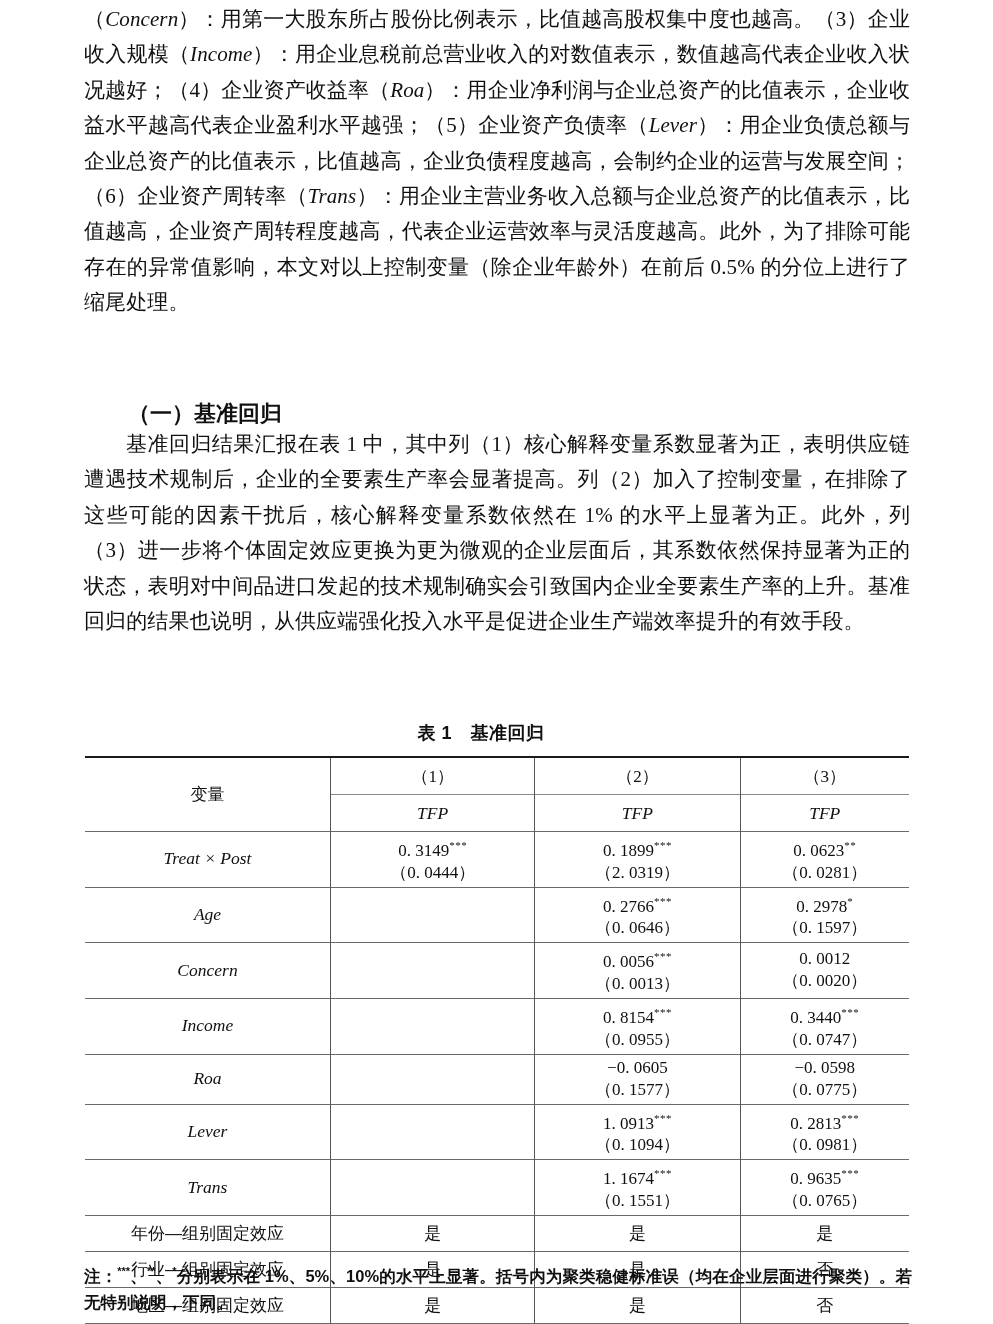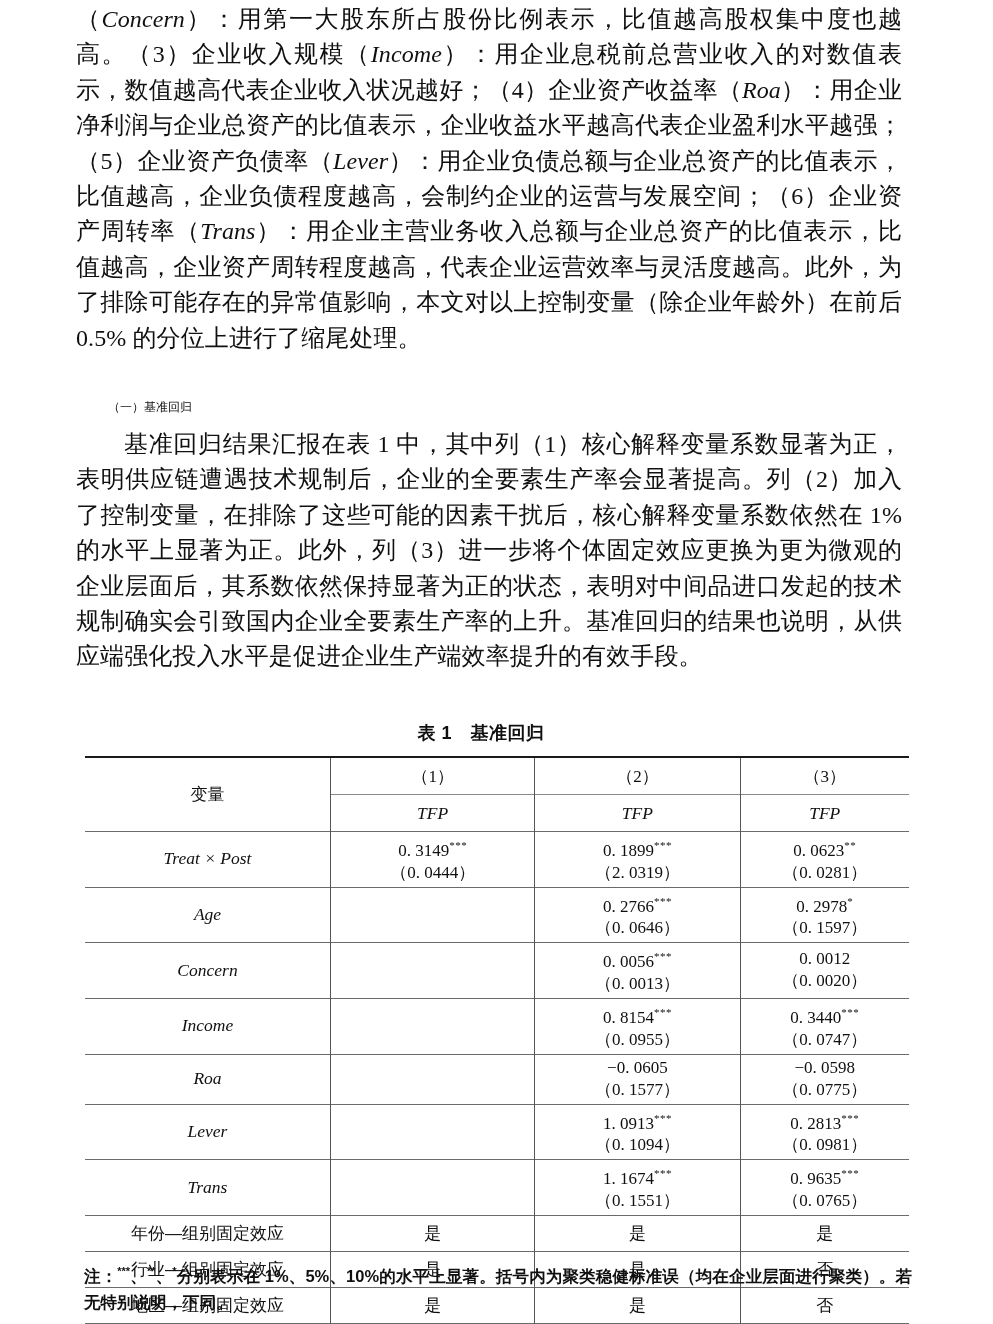--- a/index.html
+++ b/index.html
@@ -18,23 +18,23 @@
   .page {
     position: absolute;
     left: 0; top: 0;
     width: 993px;
     height: 1324px;
     padding: 0;
   }
   
   .bodytext {
     position: absolute;
-    left: 76px;
+    left: 84px;
     width: 826px;
-    font-size: 24px;
+    font-size: 21px;
     line-height: 35.4px;
     text-align: justify;
     text-justify: inter-ideograph;
     letter-spacing: 0.1px;
   }
   .p-defs { top: 2px; }
   .p-base { top: 427px; }
 
   .ital {
     font-style: italic;
@@ -50,24 +50,24 @@
     text-align: center;
     font-size: 22.5px;
     letter-spacing: 2px;
     font-family: "Liberation Serif", "DejaVu Serif", serif;
   }
   .subsec-heading {
     position: absolute;
     top: 399px;
     left: 84px;
     width: 826px;
-    font-size: 12px;
+    font-size: 22px;
     text-indent: 2em;
     font-family: "Liberation Sans", "DejaVu Sans", sans-serif;
-    font-weight: 400;
+    font-weight: 700;
   }
 
   
   .table-caption {
     position: absolute;
     top: 721px;
     left: 0;
     width: 962px;
     text-align: center;
     font-size: 18px;

